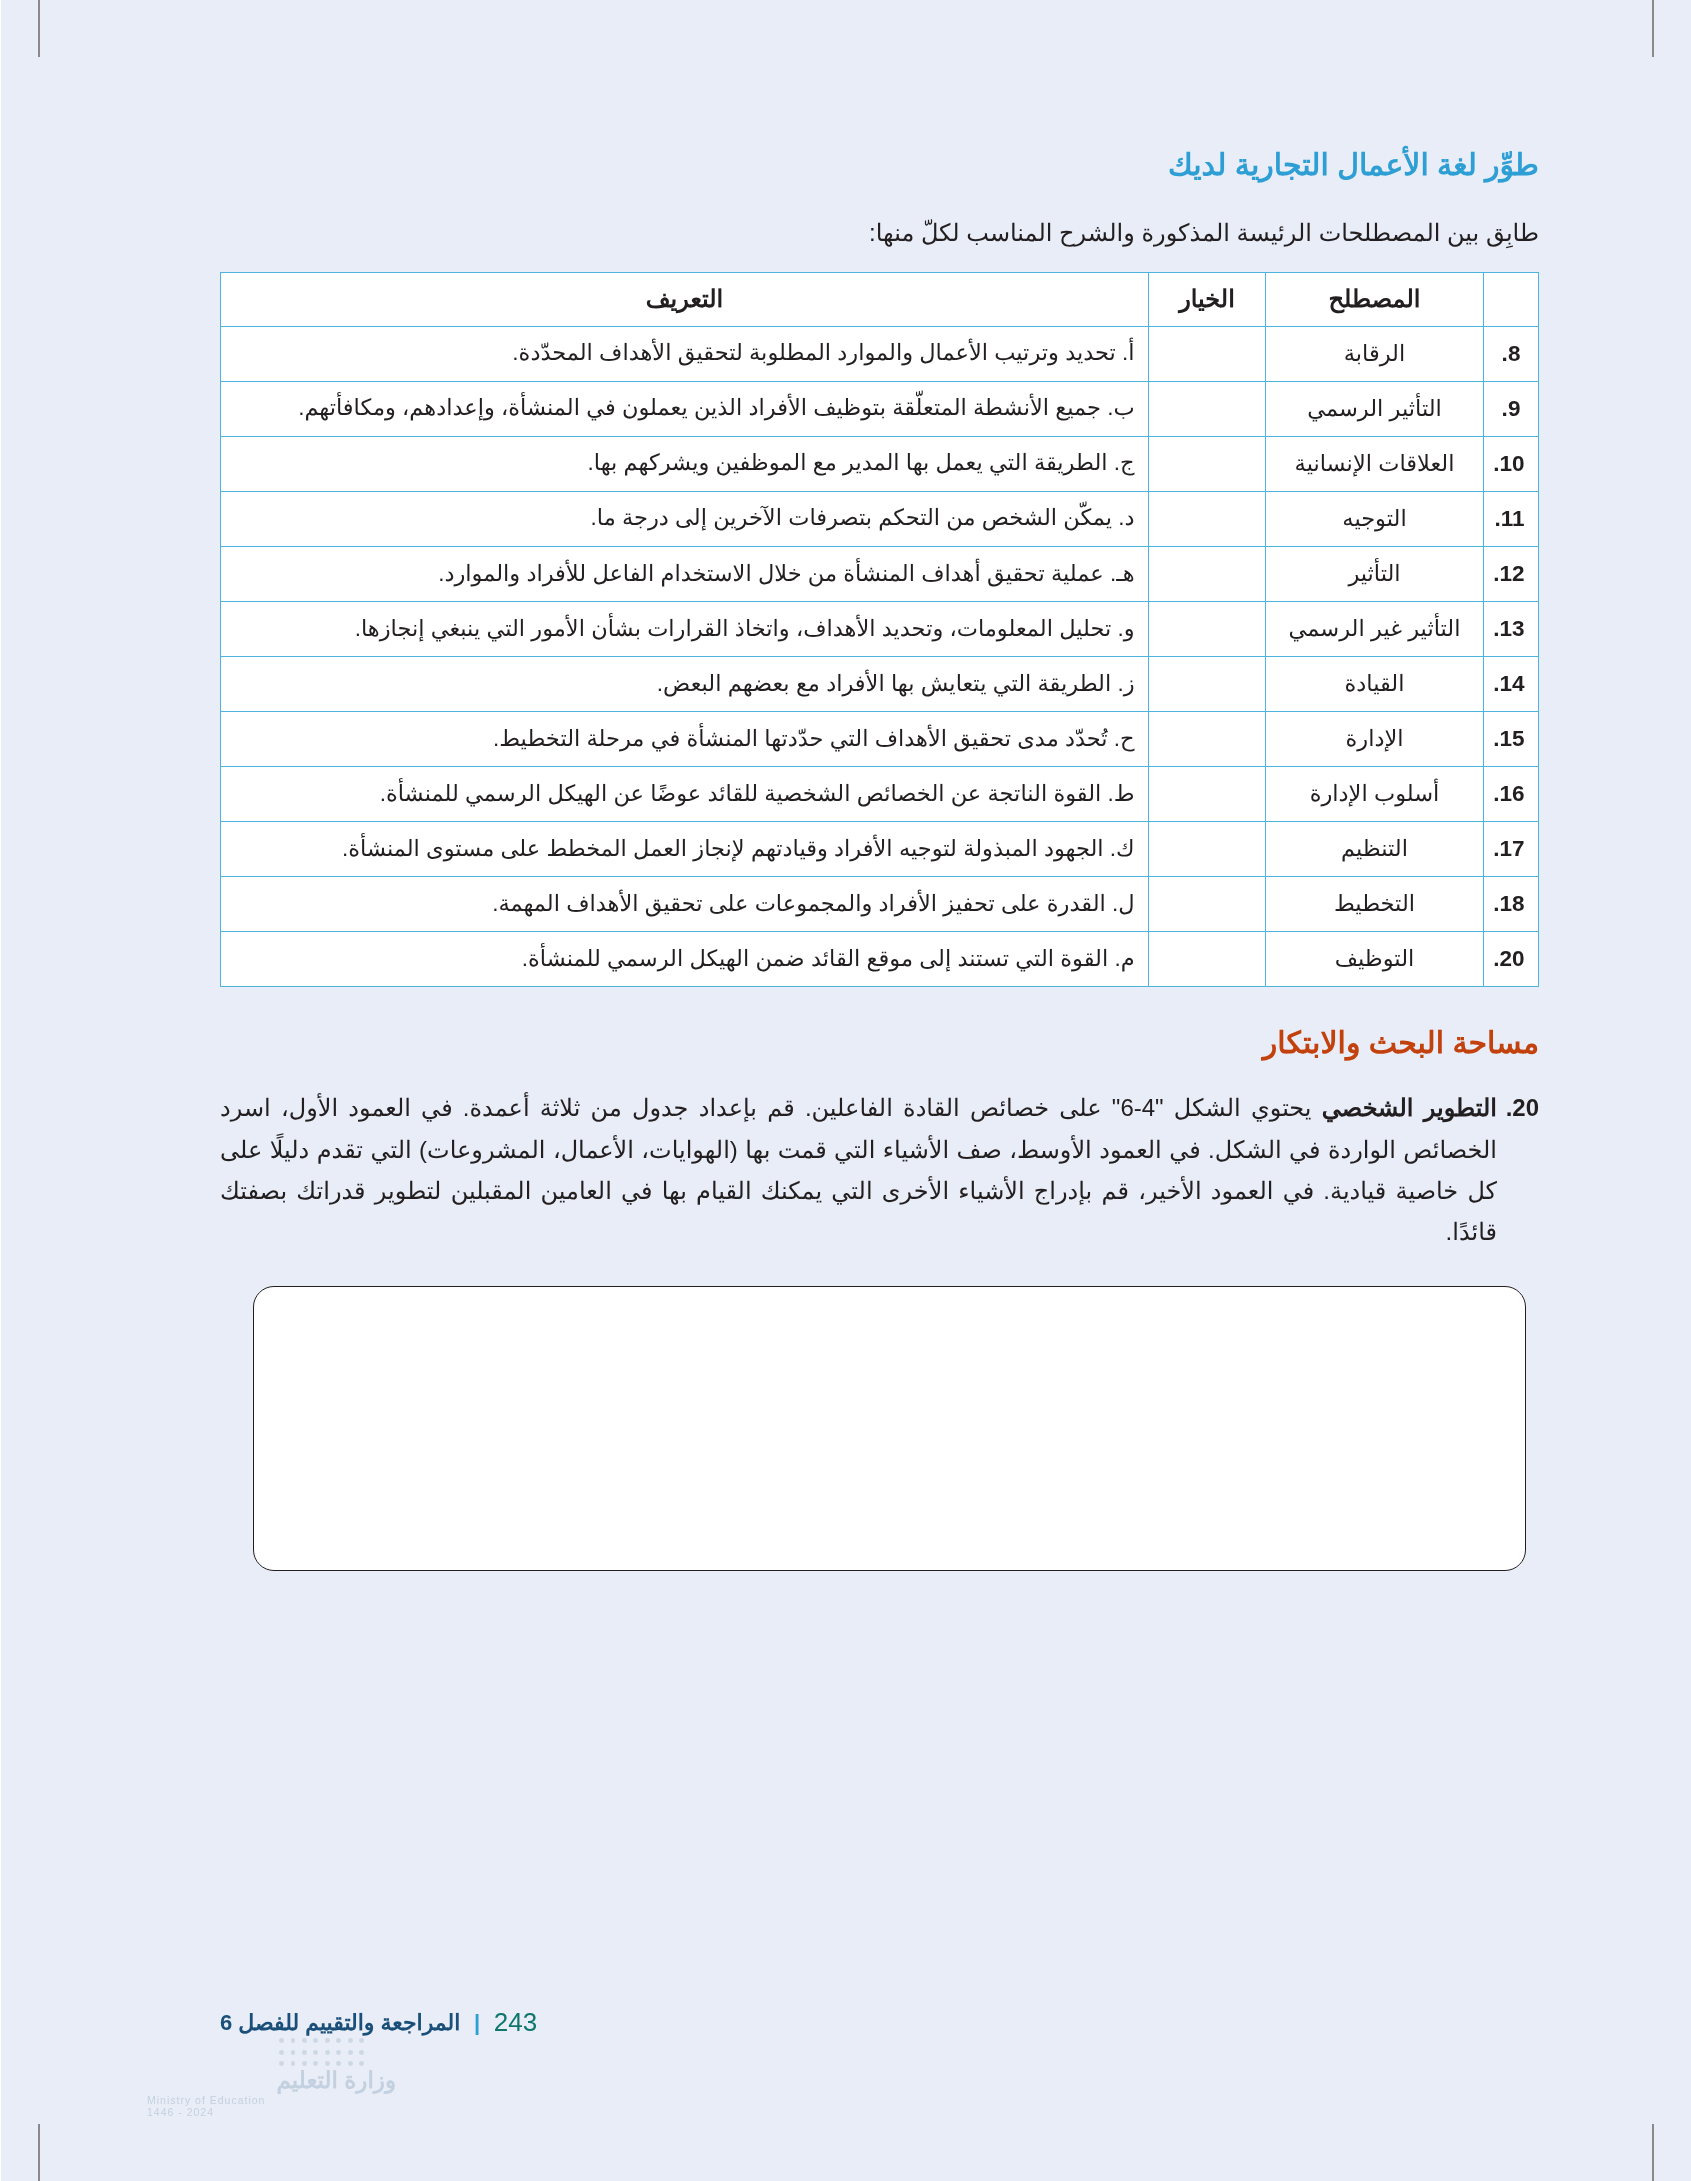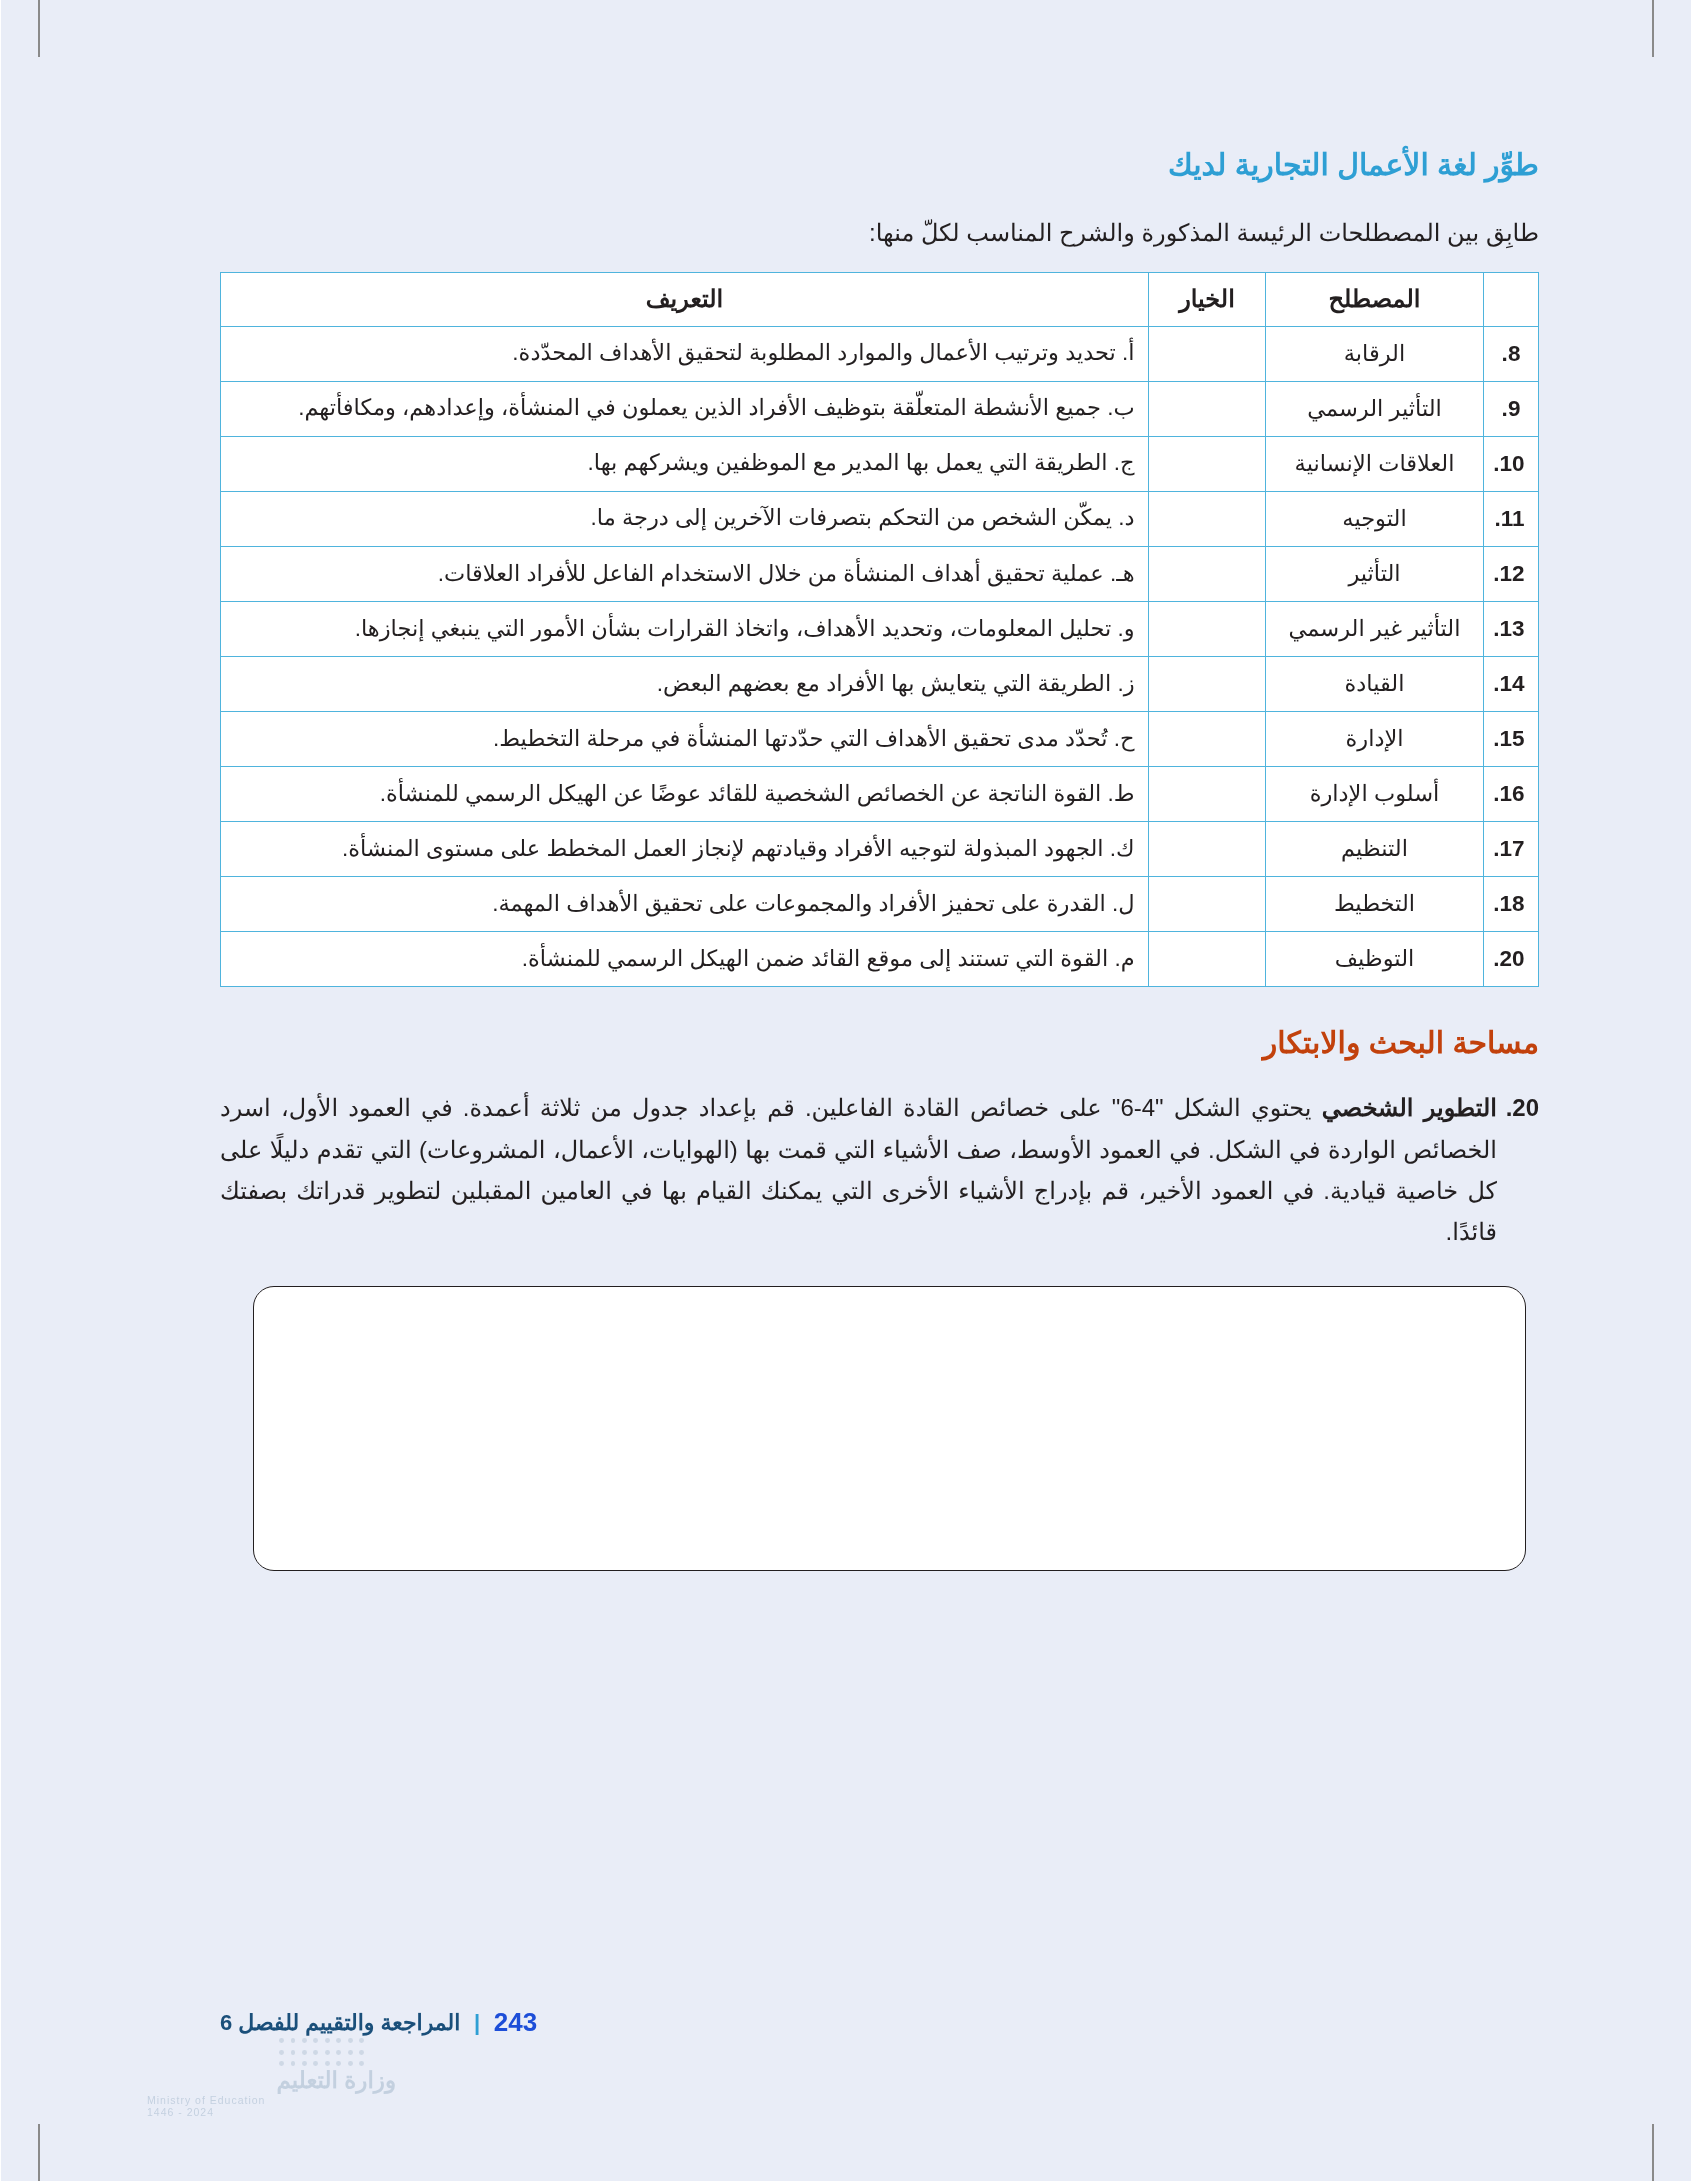--- a/index.html
+++ b/index.html
@@ -156,22 +156,22 @@
     direction: rtl;
   }
   .footer .fsep {
     color: #2e9fd4;
     margin: 0 9.6px;
     font-size: 22px;
     font-weight: bold;
   }
   .footer .fpage {
     font-size: 26px;
-    color: #1d4ed8;
-    font-weight: bold;
+    color: #0f766e;
+    font-weight: normal;
   }
 
   .ministry {
     position: absolute;
     left: 88px;
     bottom: 46px;
     width: 249px;
     opacity: 0.5;
   }
   .ministry .m-ar {
@@ -266,21 +266,21 @@
           <tr>
             <td class="num">11.</td>
             <td class="term">التوجيه</td>
             <td class="choice"></td>
             <td class="def">د. يمكّن الشخص من التحكم بتصرفات الآخرين إلى درجة ما.</td>
           </tr>
           <tr>
             <td class="num">12.</td>
             <td class="term">التأثير</td>
             <td class="choice"></td>
-            <td class="def">هـ. عملية تحقيق أهداف المنشأة من خلال الاستخدام الفاعل للأفراد العلاقات.</td>
+            <td class="def">هـ. عملية تحقيق أهداف المنشأة من خلال الاستخدام الفاعل للأفراد والموارد.</td>
           </tr>
           <tr>
             <td class="num">13.</td>
             <td class="term">التأثير غير الرسمي</td>
             <td class="choice"></td>
             <td class="def">و. تحليل المعلومات، وتحديد الأهداف، واتخاذ القرارات بشأن الأمور التي ينبغي إنجازها.</td>
           </tr>
           <tr>
             <td class="num">14.</td>
             <td class="term">القيادة</td>

